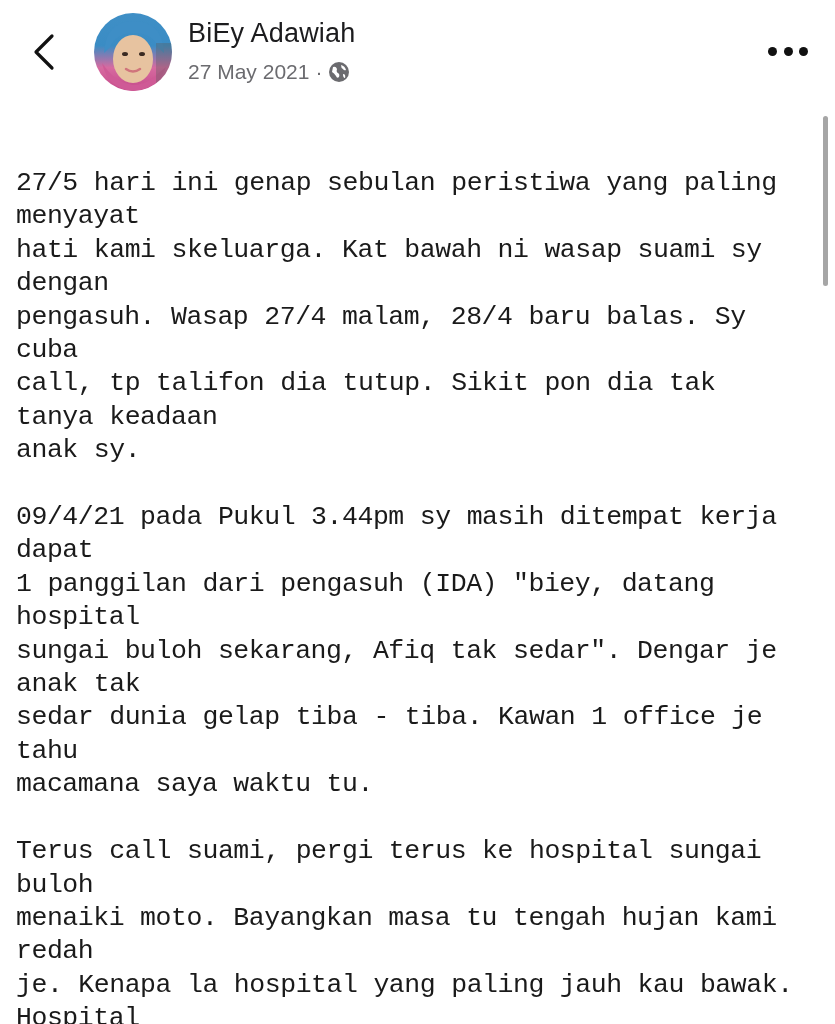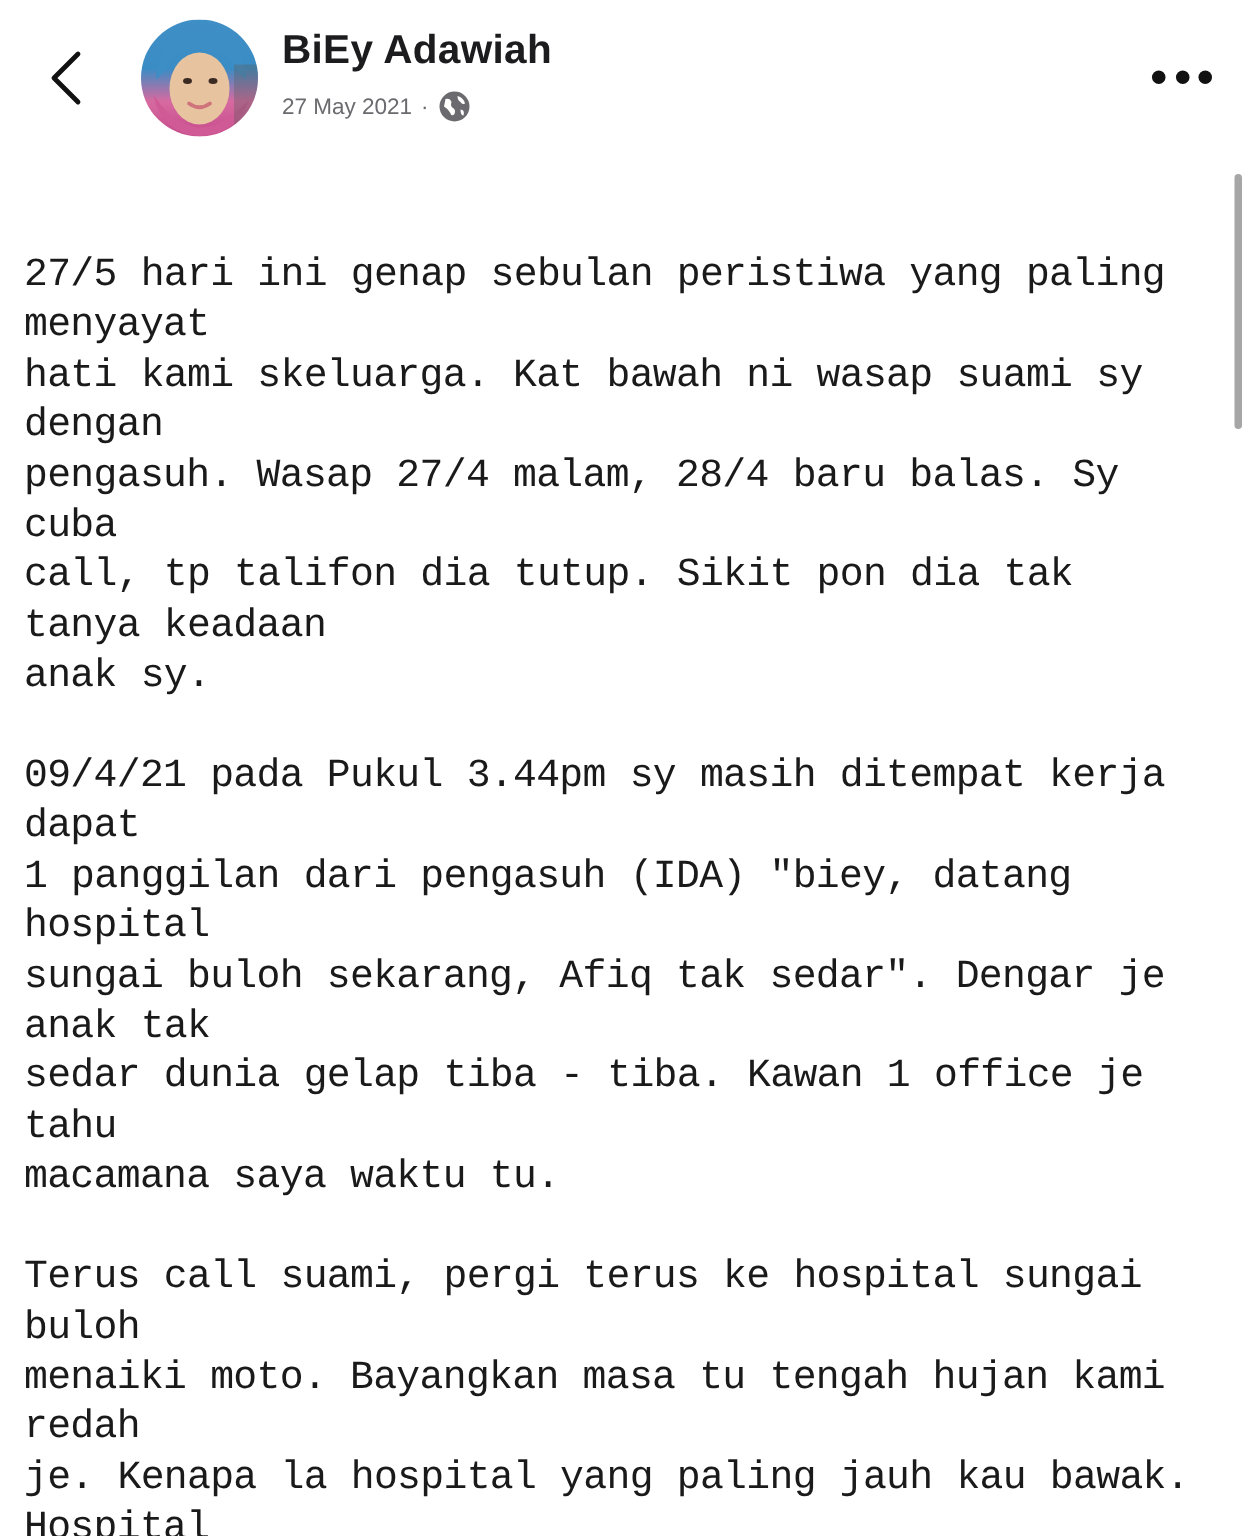--- a/index.html
+++ b/index.html
@@ -13,25 +13,25 @@
       position: absolute; left: 30px; top: 32px; width: 28px; height: 40px;
       cursor: pointer;
     }
     .avatar {
       position: absolute; left: 94px; top: 13px; width: 78px; height: 78px;
       border-radius: 50%; overflow: hidden;
       background: radial-gradient(circle at 50% 62%, #e8c6a3 0 28%, transparent 29%),
                   linear-gradient(180deg, #3f8fc6 0%, #3a8cc4 42%, #d76aa0 70%, #c54a8a 100%);
     }
     .author {
-      position: absolute; left: 188px; top: 18px; font-size: 27px; font-weight: bold;
+      position: absolute; left: 188px; top: 18px; font-size: 27px; font-weight: normal;
       color: #1c1c1e; letter-spacing: 0.2px;
     }
     .meta {
-      position: absolute; left: 188px; top: 60px; font-size: 15px; color: #6b6b6f;
+      position: absolute; left: 188px; top: 60px; font-size: 21px; color: #6b6b6f;
       display: flex; align-items: center;
     }
     .meta .dot { margin: 0 6px; }
     .globe { width: 22px; height: 22px; display: inline-block; }
     .more {
       position: absolute; left: 768px; top: 43px; width: 40px; height: 16px;
       display: flex; justify-content: space-between; align-items: center; cursor: pointer;
     }
     .more span { width: 9px; height: 9px; border-radius: 50%; background: #111; display: block; }
     .post {

